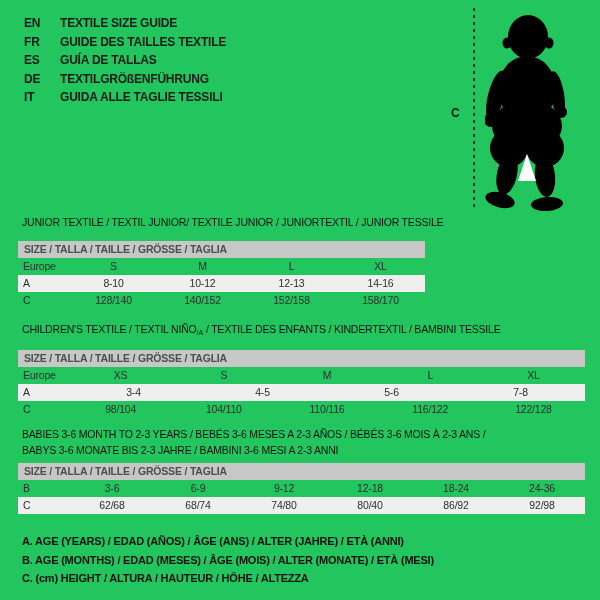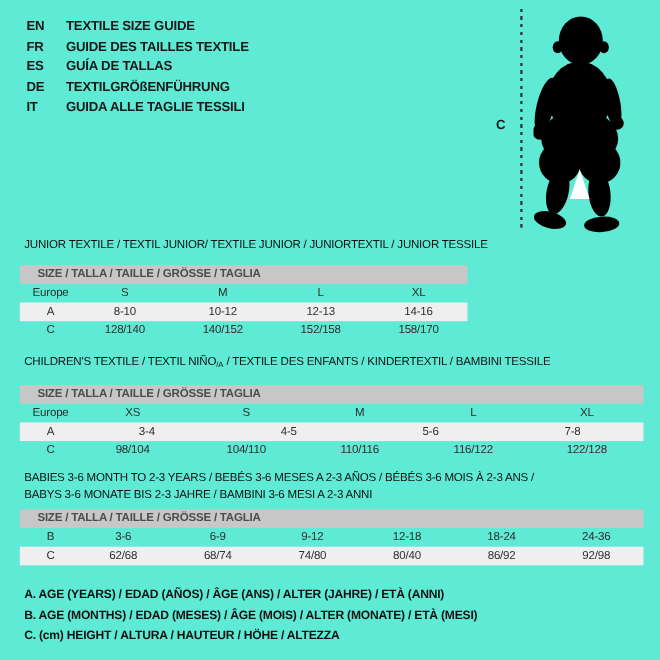--- a/index.html
+++ b/index.html
@@ -1,40 +1,40 @@
 <!DOCTYPE html>
 <html style="--bar: #c7c7c7; --alt: #efefef;"><head>
 <meta charset="utf-8">
 <style>
   html,body{margin:0;padding:0;background:#fff;}
   .canvas{
-    position:relative;width:600px;height:600px;background:#5eead4;overflow:hidden;
+    position:relative;width:600px;height:600px;background:#22c55e;overflow:hidden;
     font-family:"Liberation Sans","DejaVu Sans",sans-serif;color:#1d1d1d;
     letter-spacing:-0.2px;
   }
   
   .lang-list{position:absolute;left:24px;top:14px;}
   .lang-row{height:18.5px;line-height:18.5px;font-size:12px;font-weight:700;color:#1a1a1a;}
   .lang-code{display:inline-block;width:36px;}
   
   .figure-area{position:absolute;left:440px;top:0;width:160px;height:216px;}
   .dotted-line{position:absolute;left:33px;top:8px;width:2px;height:199px;
     background:repeating-linear-gradient(to bottom,#2e2e2e 0 3px,transparent 3px 7px);}
   .measure-c{position:absolute;left:11px;top:106px;font-size:12px;font-weight:700;color:#1a1a1a;}
   .baby-svg{position:absolute;left:45px;top:4px;}
   
   .sec-title{position:absolute;left:22px;font-size:10.5px;font-weight:400;color:#111;
     line-height:16px;white-space:nowrap;}
   .sub-s{font-size:7px;vertical-align:-2px;letter-spacing:0;}
   .sizetable{position:absolute;left:18px;}
   .tbar{height:17px;line-height:17px;background:var(--bar,#c7c7c7);color:#4d4d4d;
-    font-size:10.5px;font-weight:700;padding-left:16px;}
+    font-size:10.5px;font-weight:700;padding-left:6px;}
   .trow{display:flex;height:17px;line-height:17px;font-size:10.5px;color:#2e2e2e;}
   .trow.shaded{background:var(--alt,#efefef);}
-  .tcell.label{width:46px;padding-left:5px;flex:0 0 auto;text-align:center;}
+  .tcell.label{width:46px;padding-left:5px;flex:0 0 auto;}
   .tcell.val{flex:1 1 0;text-align:center;}
   
   .legend{position:absolute;left:22px;top:532px;}
   .legend-line{height:18.5px;line-height:18.5px;font-size:11px;font-weight:700;color:#111;white-space:nowrap;}
 </style>
 </head>
 <body>
 
 <div class="canvas">
 

